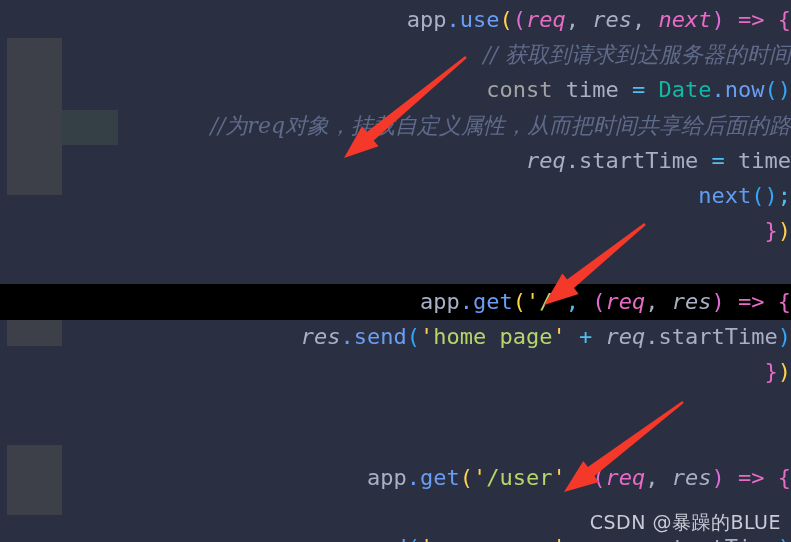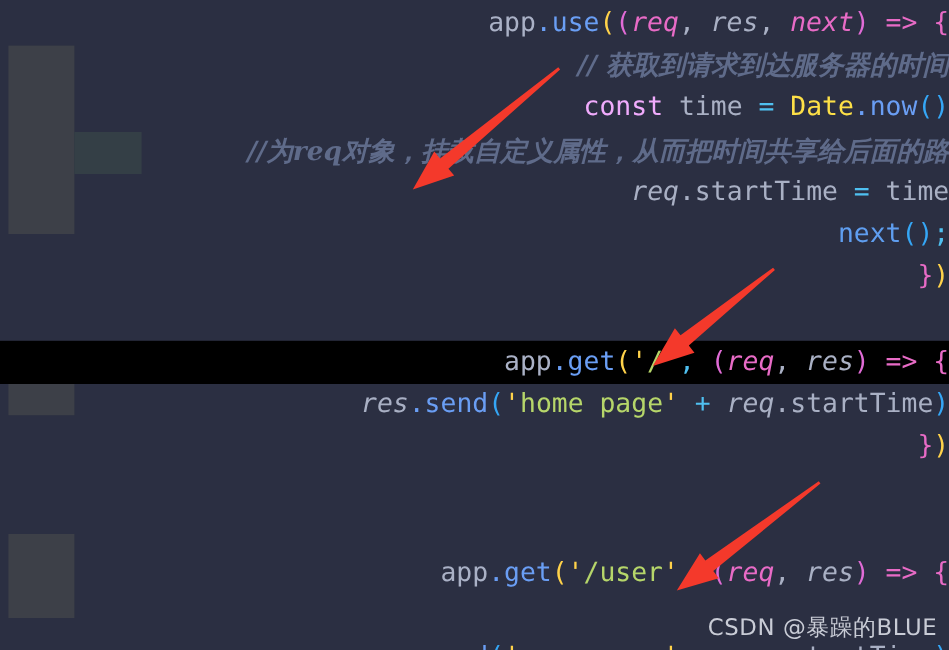--- a/index.html
+++ b/index.html
@@ -50,32 +50,32 @@
   }
   .indent-block.sel {
     background: #343f46;
   }
 
   
   .t-plain   { color: #a9b0c4; }
   .t-var     { color: #aab1c6; }
   .t-prop    { color: #6a9ef4; }
   .t-func    { color: #5f9ef0; }
-  .t-kw      { color: #f0abfc; }
+  .t-kw      { color: #a3a3a3; }
   .t-paren-y { color: #ffd24a; }
   .t-paren-p { color: #e06bd6; }
   .t-paren-c { color: #35a6f5; }
   .t-param   { color: #e86bc6; font-style: italic; }
   .t-ital    { color: #a9b0c4; font-style: italic; }
   .t-str     { color: #b6d66a; }
   .t-quote   { color: #ffd24a; }
   .t-arrow   { color: #e86bc6; }
   .t-op      { color: #4fc0f0; }
-  .t-cmt     { color: #5f6b8a; font-style: italic; font-weight: bold; }
-  .t-num     { color: #fde047; }
+  .t-cmt     { color: #5f6b8a; font-style: italic; }
+  .t-num     { color: #14b8a6; }
   .t-semi    { color: #4fc0f0; }
   .t-brace-p { color: #e86bc6; }
   .t-brace-y { color: #ffd24a; }
 
   .cjk { font-family: "DejaVu Sans", sans-serif; }
   .cjk-cmt { font-family: "DejaVu Serif", serif; font-style: italic; }
 
   
   .arrow-layer {
     position: absolute;

